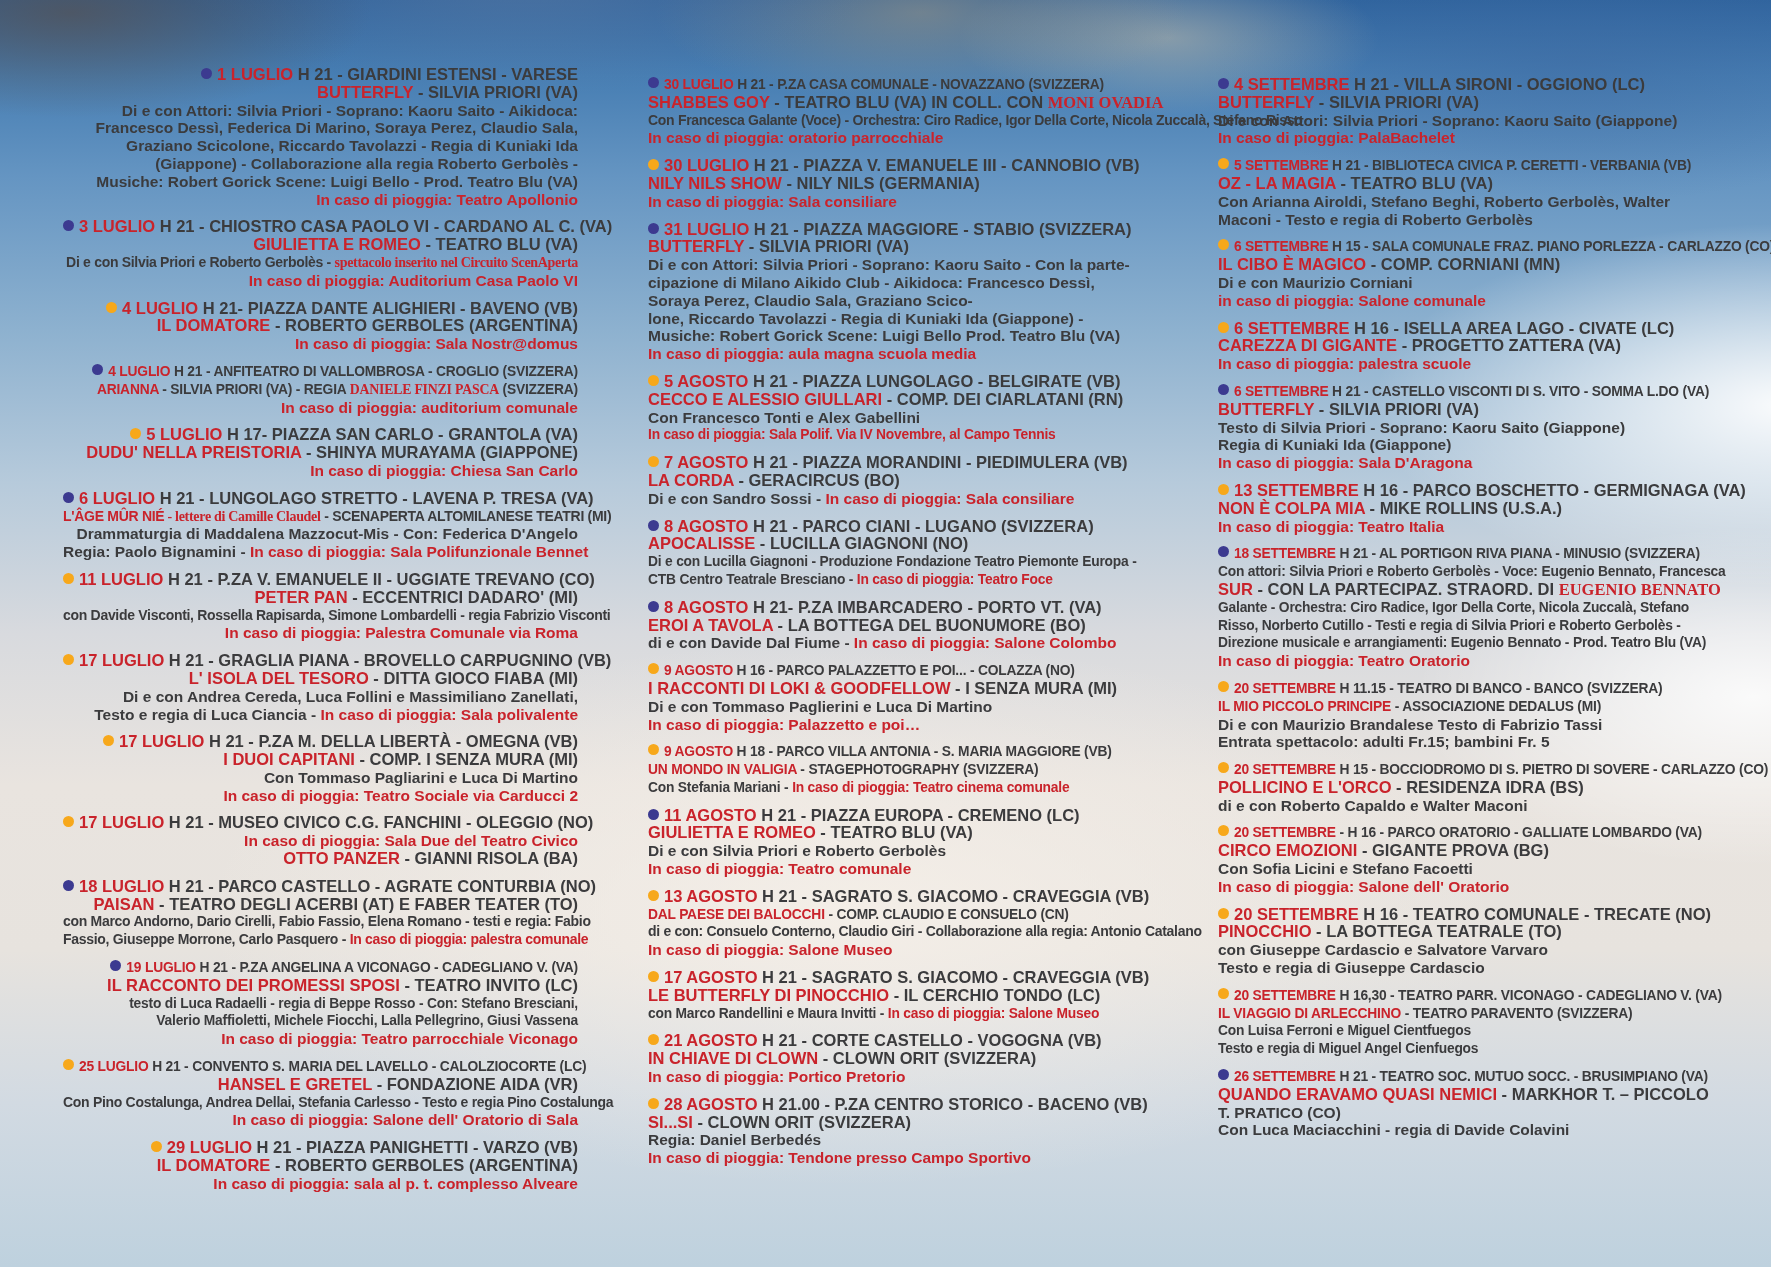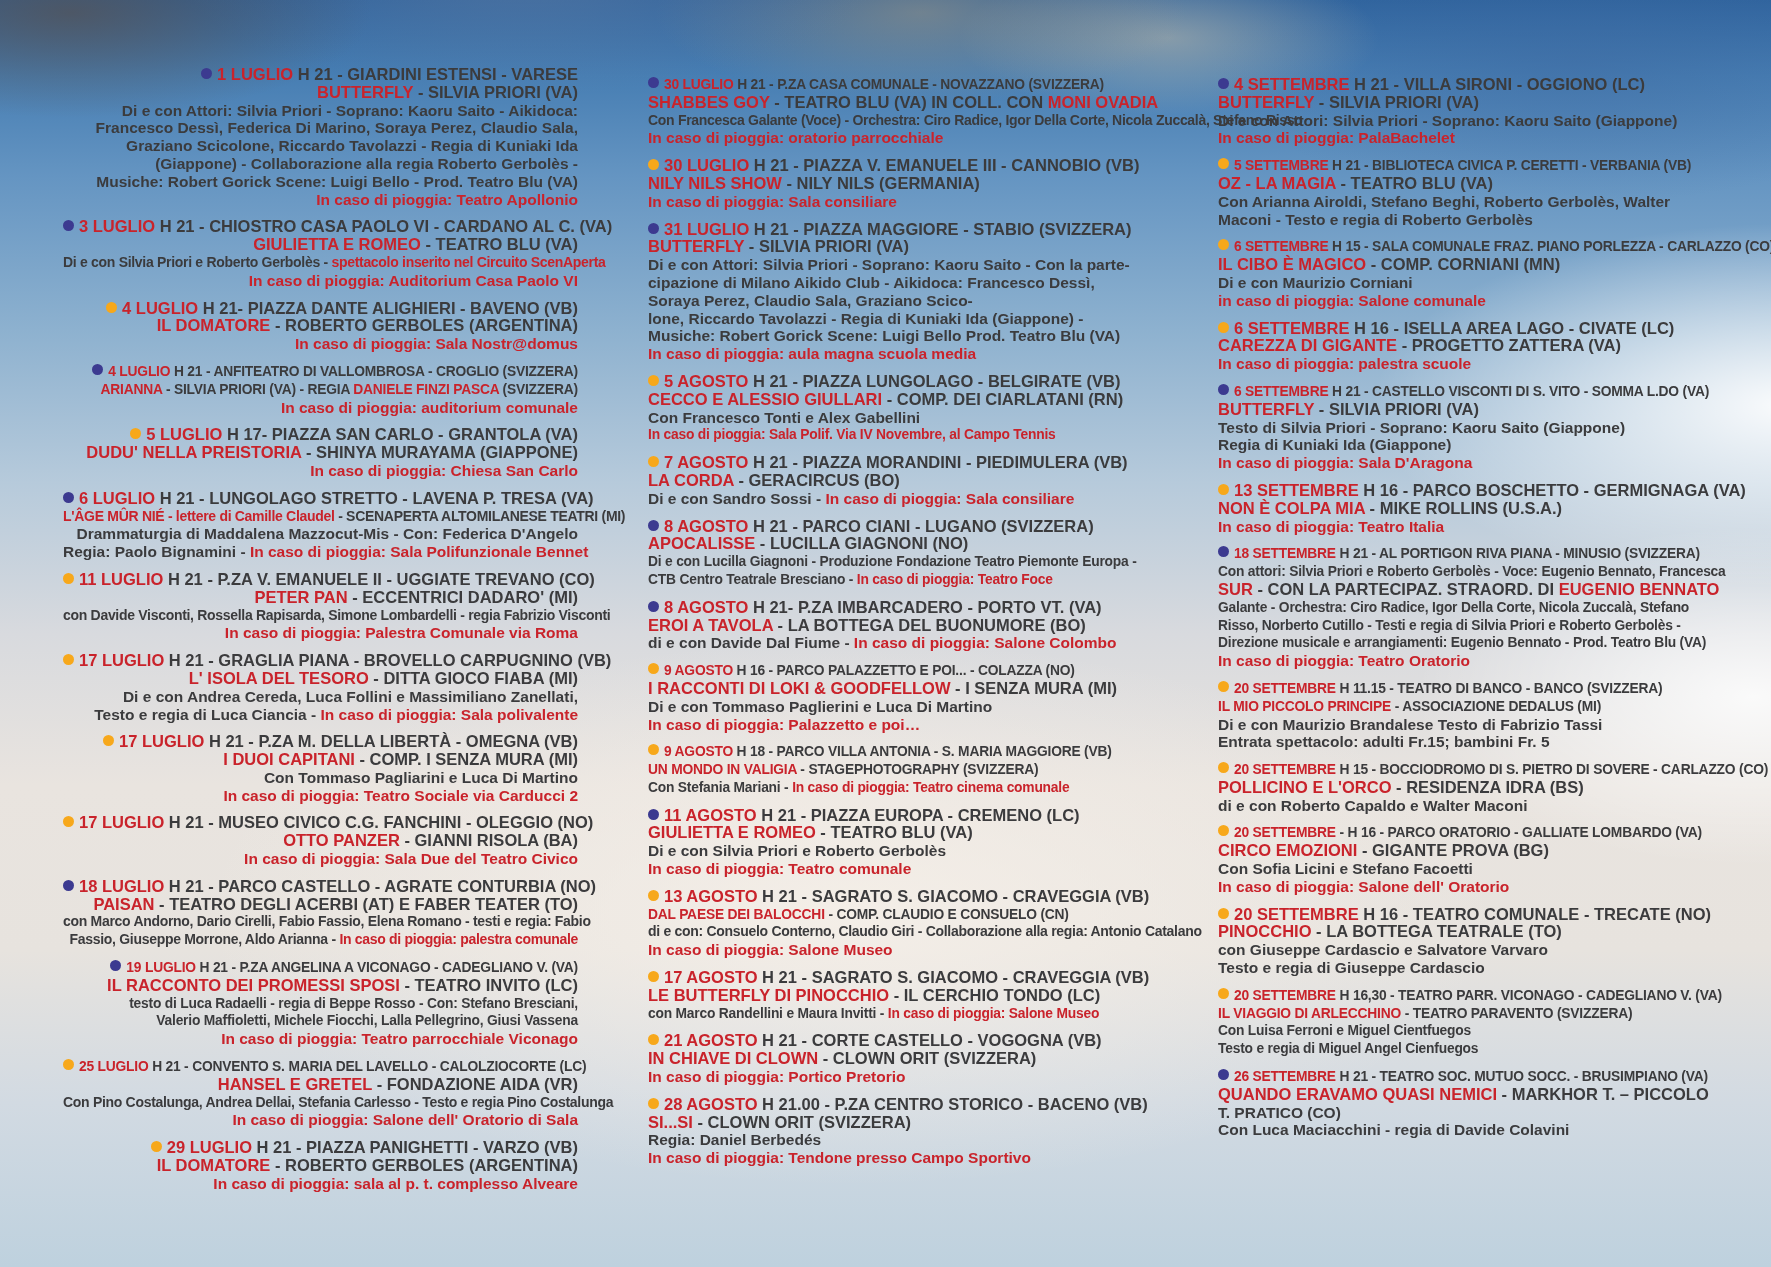--- a/index.html
+++ b/index.html
@@ -29,21 +29,21 @@
   .event{margin-bottom:10px;}
   .line{font-size:15.5px;line-height:17.8px;white-space:nowrap;color:var(--dark);}
   .line.head{font-size:16.5px;}
   .line.cond{font-size:13.8px;letter-spacing:-0.2px;}
   .line.xcond{font-size:14px;letter-spacing:-0.3px;}
   .bullet{display:inline-block;width:11px;height:11px;border-radius:50%;margin-right:5px;vertical-align:1px;}
   .bullet.blue{background:var(--blue);}
   .bullet.orange{background:var(--orange);}
   span.d{color:var(--red);}
   span.t{color:var(--red);}
-  span.r{color:var(--red);}
+  span.r{color:var(--red);font-family:Liberation Serif, serif;}
   span.p{color:var(--red);}
   span.l{color:var(--dark);}
   span.x{color:var(--dark);}
 </style>
 </head>
 <body>
 
 <div class="sky"></div>
 
 <div class="columns">
@@ -98,28 +98,28 @@
         <div class="line"><span class="x">Testo e regia di Luca Ciancia - </span><span class="p">In caso di pioggia: Sala polivalente</span></div>
       </div>
       <div class="event">
         <div class="line head"><span class="bullet orange"></span><span class="d">17 LUGLIO</span><span class="l"> H 21 - P.ZA M. DELLA LIBERTÀ - OMEGNA (VB)</span></div>
         <div class="line head"><span class="t">I DUOI CAPITANI</span><span class="l"> - COMP. I SENZA MURA (MI)</span></div>
         <div class="line"><span class="x">Con Tommaso Pagliarini e Luca Di Martino</span></div>
         <div class="line"><span class="p">In caso di pioggia: Teatro Sociale via Carducci 2</span></div>
       </div>
       <div class="event">
         <div class="line head"><span class="bullet orange"></span><span class="d">17 LUGLIO</span><span class="l"> H 21 - MUSEO CIVICO C.G. FANCHINI - OLEGGIO (NO)</span></div>
+        <div class="line"><span class="p">In caso di pioggia: Sala Due del Teatro Civico</span></div>
         <div class="line head"><span class="t">OTTO PANZER</span><span class="l"> - GIANNI RISOLA (BA)</span></div>
-        <div class="line"><span class="p">In caso di pioggia: Sala Due del Teatro Civico</span></div>
       </div>
       <div class="event">
         <div class="line head"><span class="bullet blue"></span><span class="d">18 LUGLIO</span><span class="l"> H 21 - PARCO CASTELLO - AGRATE CONTURBIA (NO)</span></div>
         <div class="line head"><span class="t">PAISAN</span><span class="l"> - TEATRO DEGLI ACERBI (AT) E FABER TEATER (TO)</span></div>
         <div class="line xcond"><span class="x">con Marco Andorno, Dario Cirelli, Fabio Fassio, Elena Romano - testi e regia: Fabio</span></div>
-        <div class="line xcond"><span class="x">Fassio, Giuseppe Morrone, Aldo Arianna - </span><span class="p">In caso di pioggia: palestra comunale</span></div>
+        <div class="line xcond"><span class="x">Fassio, Giuseppe Morrone, Carlo Pasquero - </span><span class="p">In caso di pioggia: palestra comunale</span></div>
       </div>
       <div class="event">
         <div class="line head cond"><span class="bullet blue"></span><span class="d">19 LUGLIO</span><span class="l"> H 21 - P.ZA ANGELINA A VICONAGO - CADEGLIANO V. (VA)</span></div>
         <div class="line head"><span class="t">IL RACCONTO DEI PROMESSI SPOSI</span><span class="l"> - TEATRO INVITO (LC)</span></div>
         <div class="line cond"><span class="x">testo di Luca Radaelli - regia di Beppe Rosso - Con: Stefano Bresciani,</span></div>
         <div class="line cond"><span class="x">Valerio Maffioletti, Michele Fiocchi, Lalla Pellegrino, Giusi Vassena</span></div>
         <div class="line"><span class="p">In caso di pioggia: Teatro parrocchiale Viconago</span></div>
       </div>
       <div class="event">
         <div class="line head cond"><span class="bullet orange"></span><span class="d">25 LUGLIO</span><span class="l"> H 21 - CONVENTO S. MARIA DEL LAVELLO - CALOLZIOCORTE (LC)</span></div>

